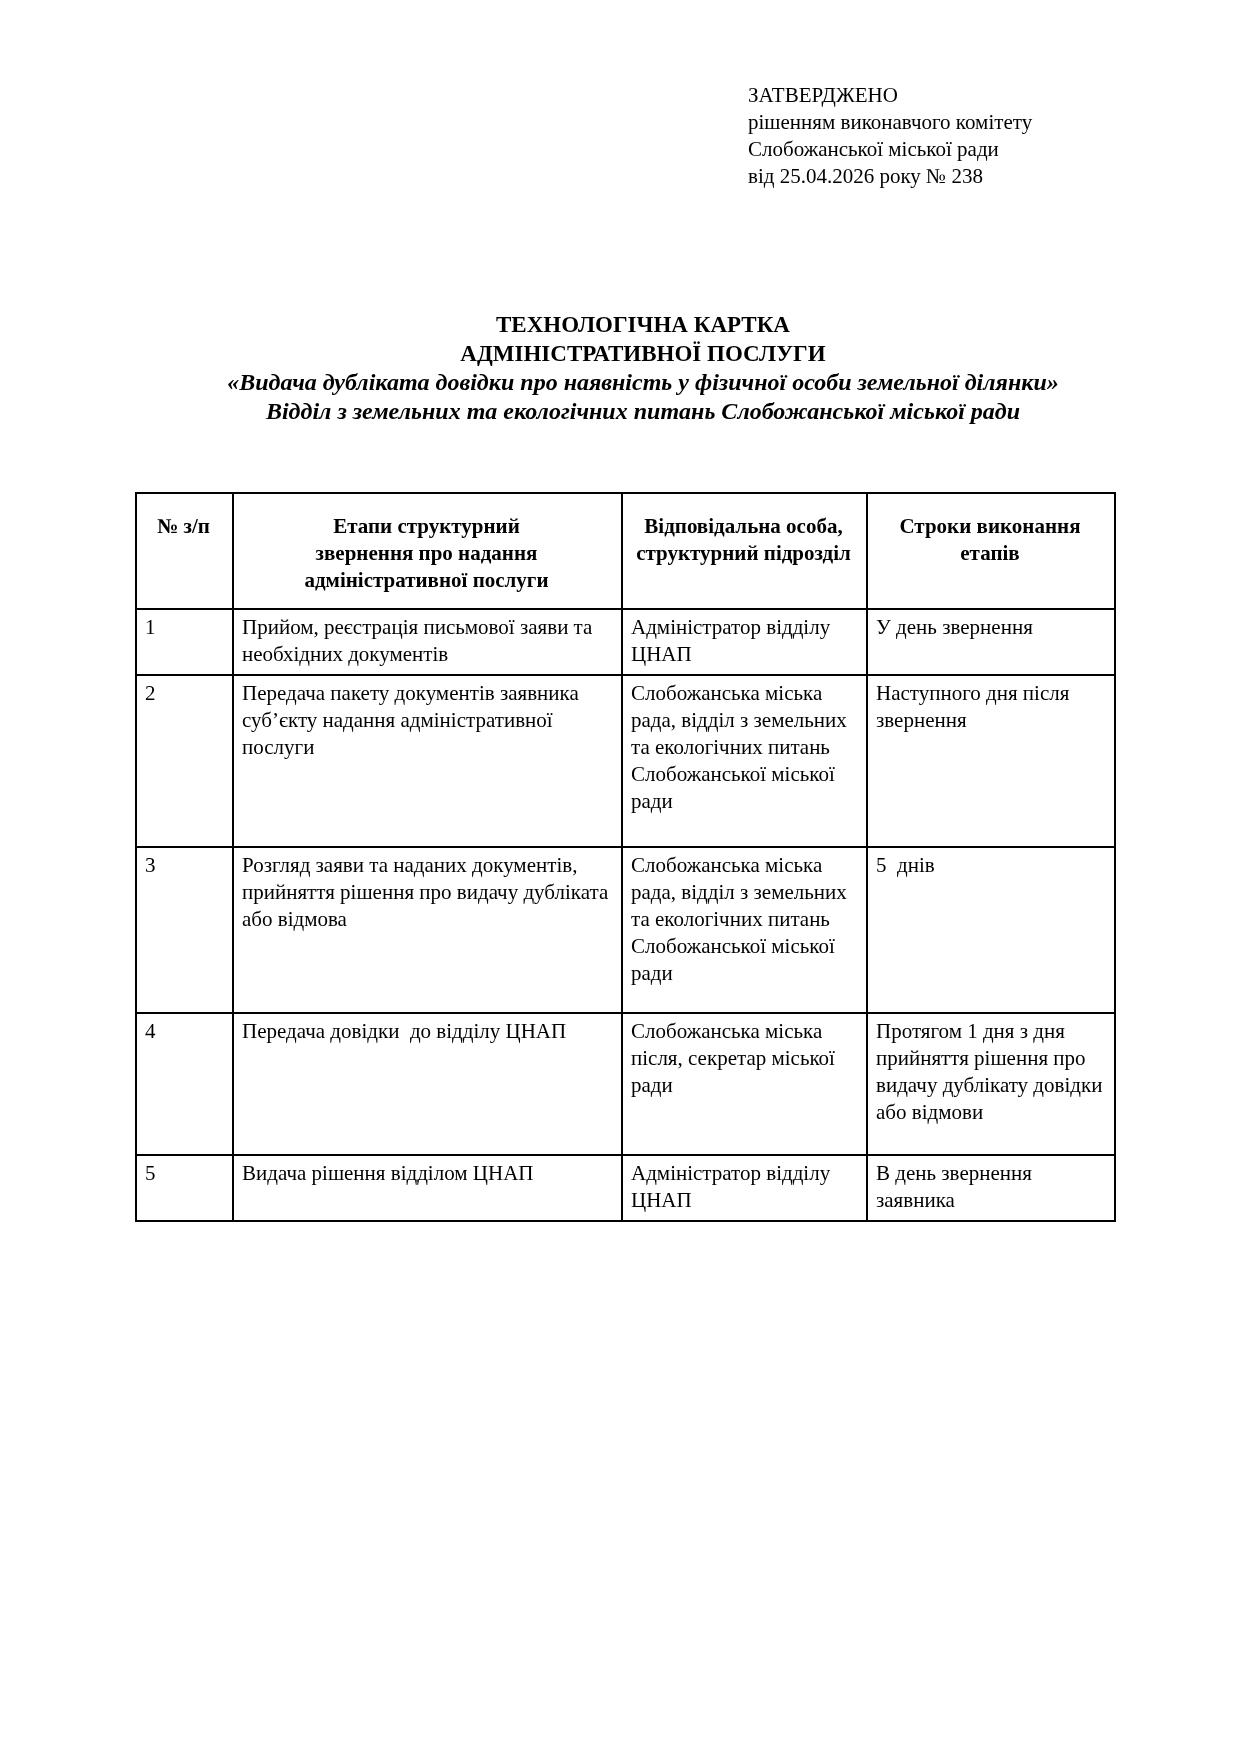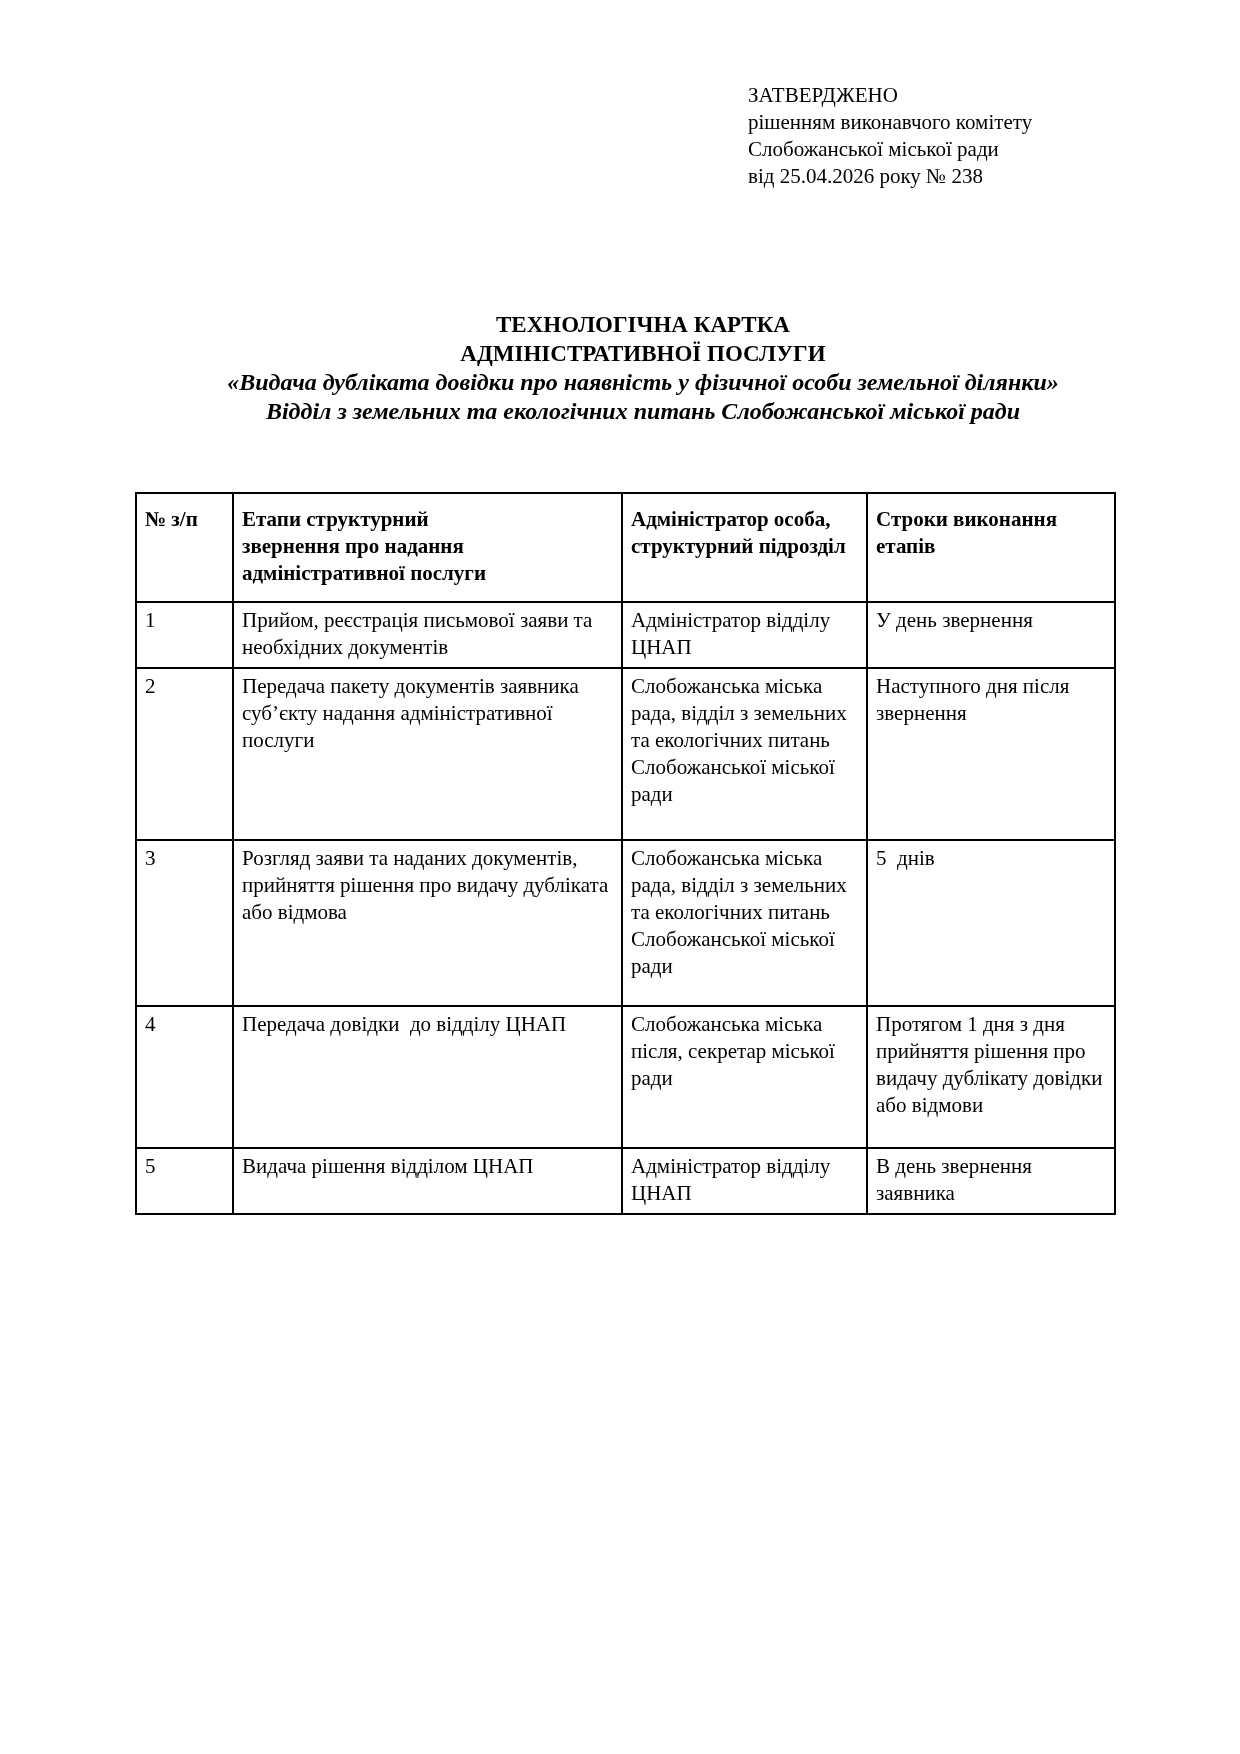--- a/index.html
+++ b/index.html
@@ -36,23 +36,23 @@
   }
   .service-table th, .service-table td {
     border:2px solid #000000;
     padding:4px 10px 6px 8px;
     vertical-align:top;
     text-align:left;
     white-space:pre-wrap;
     word-wrap:break-word;
   }
   .service-table th {
-    text-align:left; font-weight:bold;
+    text-align:center; font-weight:bold;
     vertical-align:top;
-    padding-top:12px; padding-bottom:14px;
+    padding-top:19px; padding-bottom:14px;
   }
   .service-table th .hdr-inner { display:inline-block; max-width:250px; }
   .col-num   { width:97px;  }
   .col-stage { width:389px; }
   .col-resp  { width:245px; }
   .col-term  { width:248px; }
   .row-r1 td { height:62px; }
   .row-r2 td { height:172px; }
   .row-r3 td { height:166px; }
   .row-r4 td { height:142px; }
@@ -81,21 +81,21 @@
     <colgroup>
       <col class="col-num">
       <col class="col-stage">
       <col class="col-resp">
       <col class="col-term">
     </colgroup>
     <thead>
       <tr>
         <th><span class="hdr-inner">№ з/п</span></th>
         <th><span class="hdr-inner">Етапи структурний звернення про надання адміністративної послуги</span></th>
-        <th><span class="hdr-inner">Адміністратор особа, структурний підрозділ</span></th>
+        <th><span class="hdr-inner">Відповідальна особа, структурний підрозділ</span></th>
         <th><span class="hdr-inner">Строки виконання етапів</span></th>
       </tr>
     </thead>
     <tbody>
       <tr class="row-r1">
         <td>1</td>
         <td>Прийом, реєстрація письмової заяви та необхідних документів</td>
         <td>Адміністратор відділу ЦНАП</td>
         <td>У день звернення</td>
       </tr>

